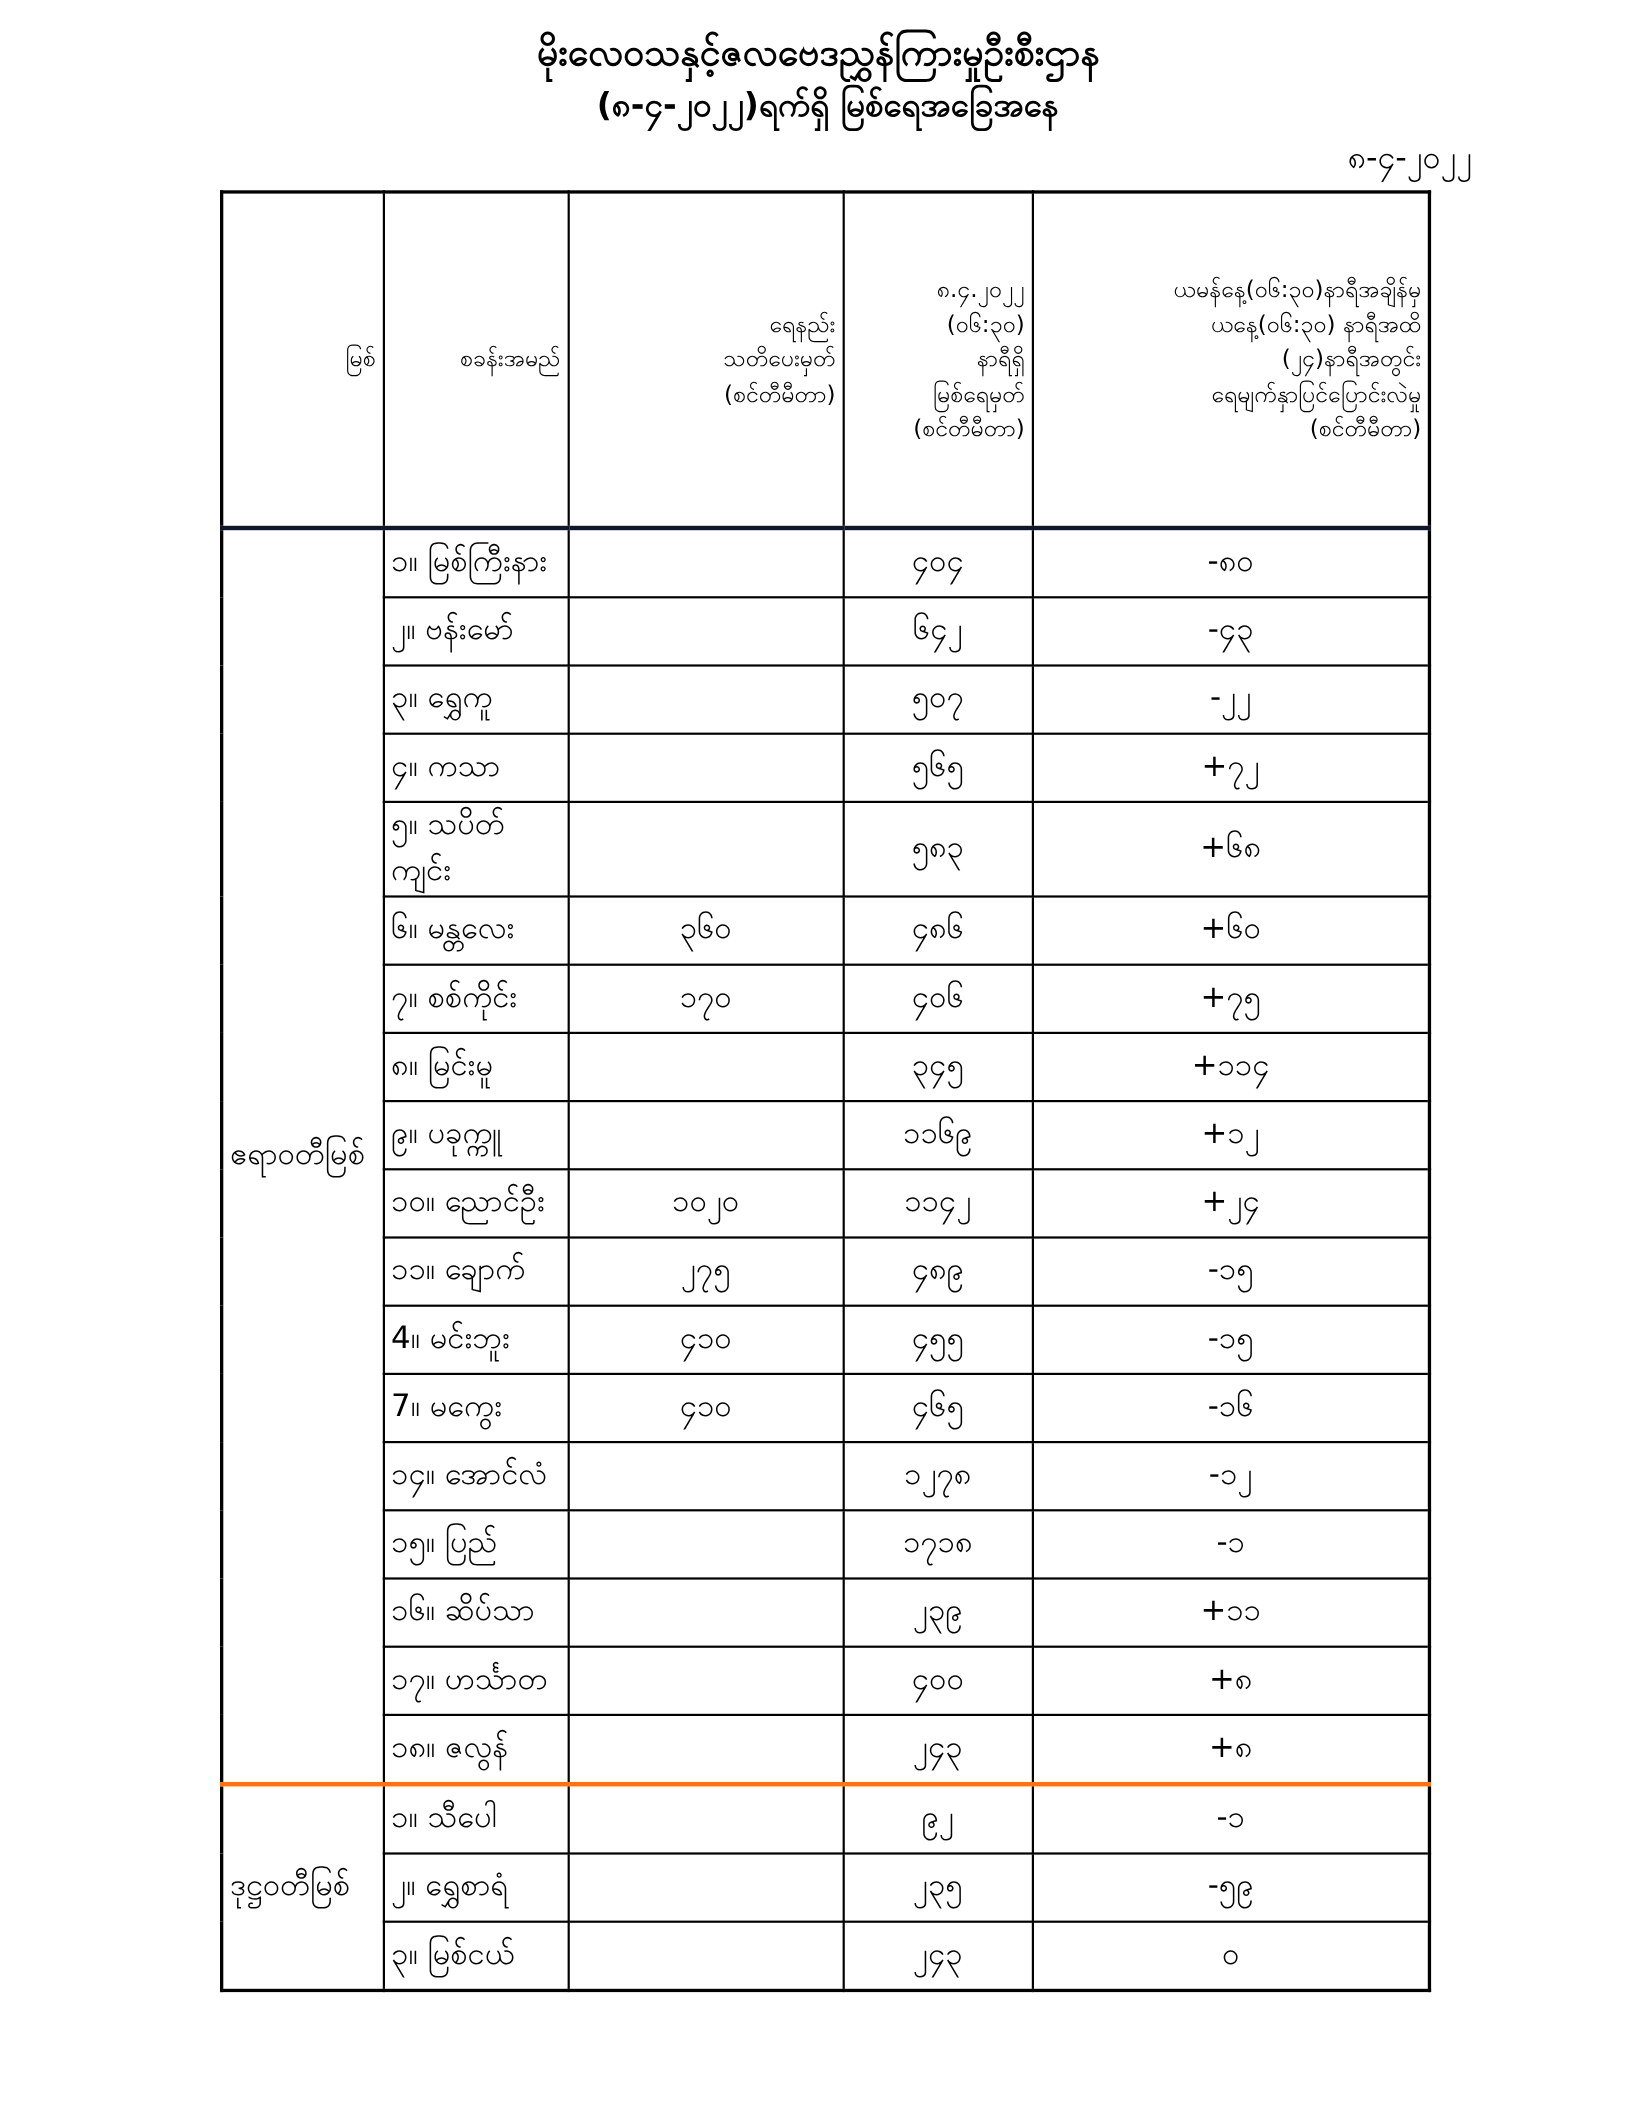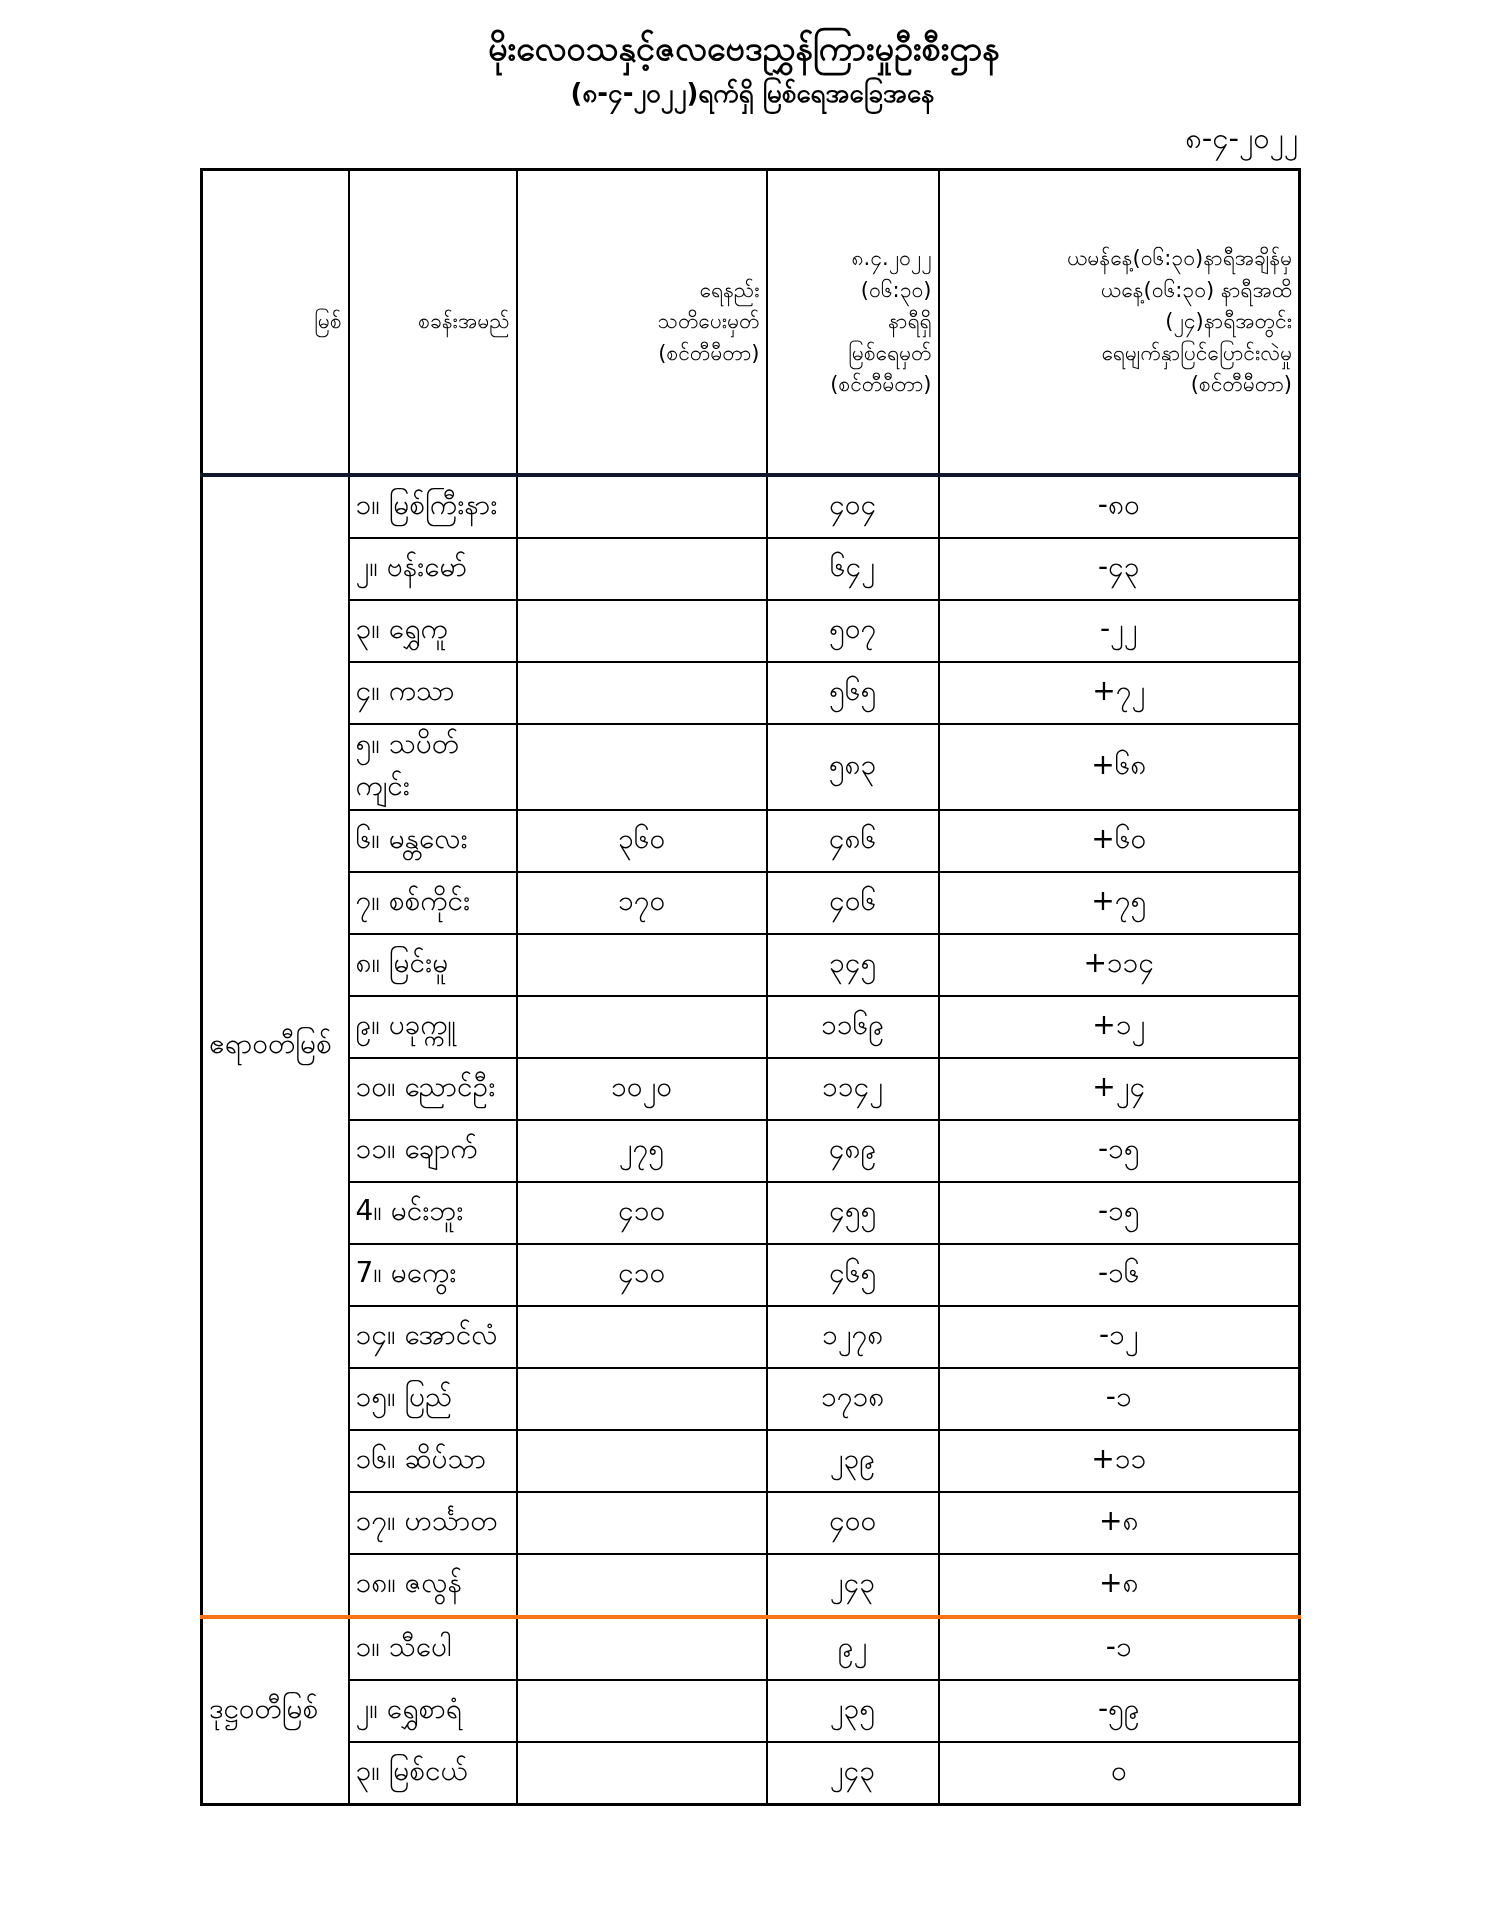--- a/index.html
+++ b/index.html
@@ -19,31 +19,32 @@
   .title-line1 {
     padding-top: 26px;
     text-align: center;
     font-size: 34px;
     font-weight: bold;
     line-height: 1.35;
   }
   .title-line2 {
     margin-top: 4px;
     text-align: center;
-    font-size: 26px;
+    font-size: 30px;
     font-weight: bold;
     line-height: 1.35;
     padding-left: 17px;
   }
   .date-line {
     width: 1298px;
     margin-top: 10px;
     text-align: right;
     font-size: 29px;
     line-height: 1.2;
+    padding-left: 40px;
   }
   table.report {
     margin: 12px 0 0 200px;
     border-collapse: collapse;
     table-layout: fixed;
     width: 1098px;
     border: 3px solid #000;
   }
   table.report col.c-river   { width: 147px; }
   table.report col.c-station { width: 168px; }

